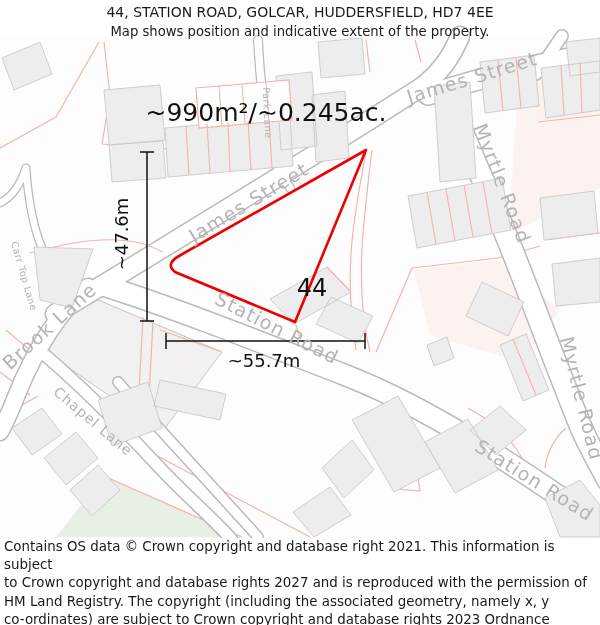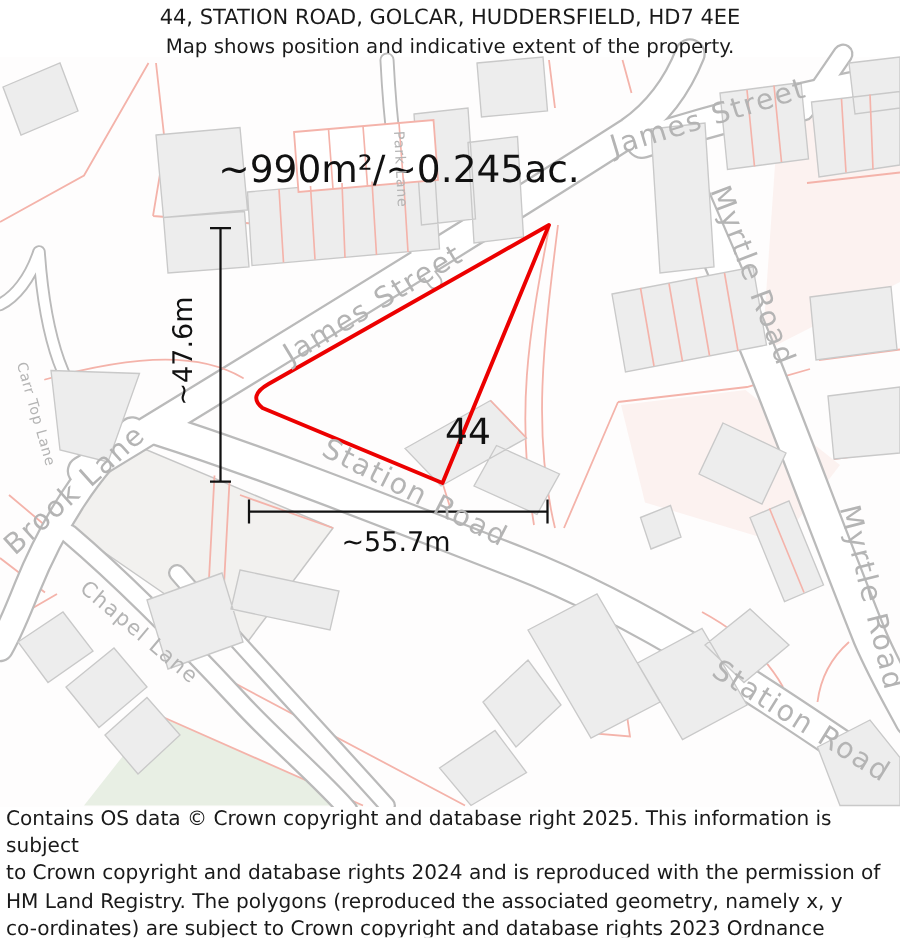--- a/index.html
+++ b/index.html
@@ -135,20 +135,20 @@
       <text class="street-xs" text-anchor="middle" transform="translate(264,113) rotate(87)">Park Lane</text>
     </g>
   </svg>
 
   <div class="hdr">
     <div class="t1">44, STATION ROAD, GOLCAR, HUDDERSFIELD, HD7 4EE</div>
     <div class="t2">Map shows position and indicative extent of the property.</div>
   </div>
 
   <div class="ftr">
-    <div>Contains OS data © Crown copyright and database right 2025. This information is subject</div>
-    <div>to Crown copyright and database rights 2024 and is reproduced with the permission of</div>
-    <div>HM Land Registry. The polygons (reproduced the associated geometry, namely x, y</div>
+    <div>Contains OS data © Crown copyright and database right 2021. This information is subject</div>
+    <div>to Crown copyright and database rights 2027 and is reproduced with the permission of</div>
+    <div>HM Land Registry. The copyright (including the associated geometry, namely x, y</div>
     <div>co-ordinates) are subject to Crown copyright and database rights 2023 Ordnance Survey</div>
 
   </div>
 
 </div>
 
 </body></html>

